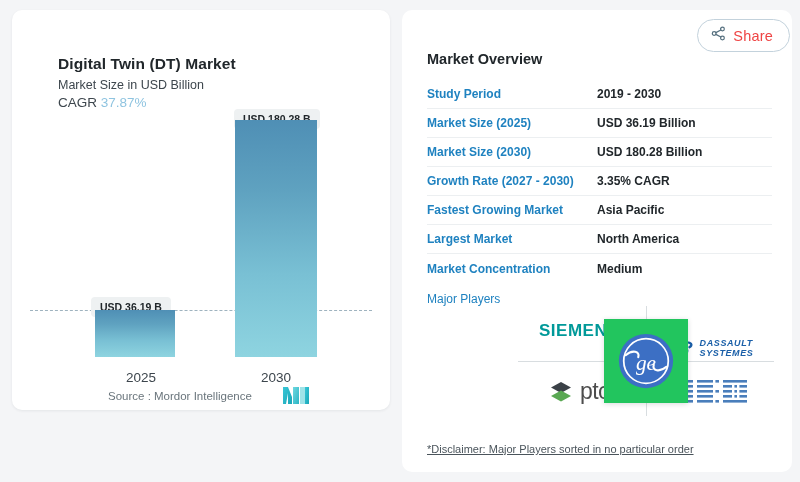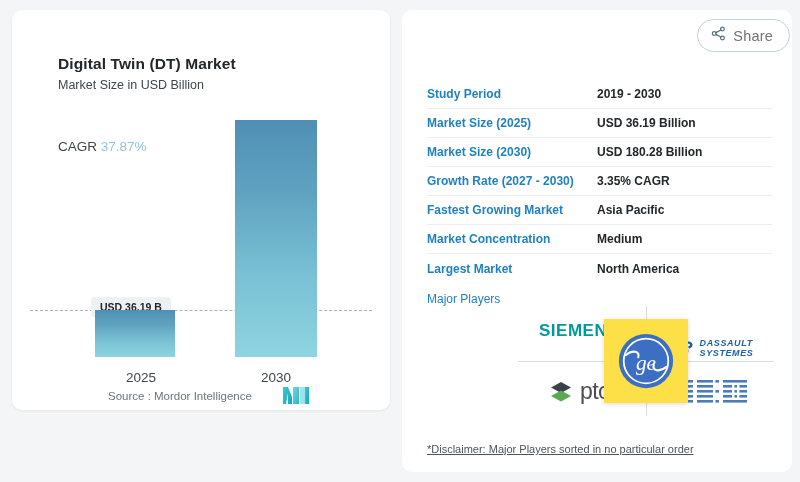--- a/index.html
+++ b/index.html
@@ -26,34 +26,34 @@
 
   
   .share-btn {
     position: absolute; right: 10px; top: 19px;
     display: flex; align-items: center; gap: 7px;
     padding: 6px 16px 6px 13px;
     border: 1px solid #c3d2dc; border-radius: 20px;
     background: #ffffff; cursor: pointer;
     z-index: 20;
   }
-  .share-btn .lbl { font-size: 14.5px; color: #737373; letter-spacing: .2px; }
+  .share-btn .lbl { font-size: 14.5px; color: #ef4444; letter-spacing: .2px; }
 
   
   .chart-title {
     position: absolute; left: 58px; top: 55px;
     font-size: 15.5px; font-weight: bold; color: #21272b; letter-spacing: .1px;
   }
   .chart-sub {
     position: absolute; left: 58px; top: 78px;
     font-size: 12.5px; color: #3d464d;
   }
   .chart-cagr {
     position: absolute; left: 58px; top: 95px;
-    font-size: 13.5px; color: #3d464d; margin-top: 44px;
+    font-size: 13.5px; color: #3d464d;
   }
   .chart-cagr .val { color: #8fc4e0; }
 
   
   .plot { position: absolute; left: 12px; top: 10px; width: 378px; height: 400px; }
   .dashed-line {
     position: absolute; left: 18px; top: 300px; width: 342px;
     border-top: 1px dashed #9fb3bf;
   }
   .bar {
@@ -126,21 +126,21 @@
     background: #d8dde0;
   }
   .hdiv {
     position: absolute; left: 6px; top: 50%; width: 256px; height: 1px;
     background: #d8dde0;
   }
   .ge-box {
     position: absolute; left: 50%; top: 50%;
     transform: translate(-50%, -50%);
     width: 84px; height: 84px;
-    background: #fde047;
+    background: #22c55e;
     box-shadow: 0 1px 5px rgba(16,24,40,.16);
     display: flex; align-items: center; justify-content: center;
     z-index: 5;
   }
 
   .siemens { font-size: 17px; font-weight: bold; color: #009999; letter-spacing: .5px; }
   .ptc-wrap { display: flex; align-items: center; gap: 7px; }
   .ptc-text { font-size: 23px; color: #4d4d4d; letter-spacing: -.5px; }
   .ds-wrap { display: flex; align-items: center; gap: 5px; margin-top: 36px; }
   .ds-text { line-height: 1.02; }
@@ -168,20 +168,21 @@
     <span class="val">37.87%</span>
   </div>
 
   <div class="plot">
     <div class="dashed-line"></div>
 
     <div class="tip tip-2025">USD 36.19 B</div>
     <div class="bar bar-2025"></div>
     <div class="xlab xlab-2025">2025</div>
 
+    <div class="tip tip-2030">USD 180.28 B</div>
     <div class="bar bar-2030"></div>
     <div class="xlab xlab-2030">2030</div>
   </div>
 
   <div class="source">Source :  Mordor Intelligence</div>
   <div class="mi-logo">
     <svg width="26" height="17" viewBox="0 0 26 17">
       <defs>
         <linearGradient id="mi1" x1="0" y1="0" x2="1" y2="1">
           <stop offset="0" stop-color="#39c6d6"></stop>
@@ -207,20 +208,21 @@
         <circle cx="12.2" cy="3.3" r="2"></circle>
         <circle cx="3.4" cy="8" r="2"></circle>
         <circle cx="12.2" cy="12.7" r="2"></circle>
         <line x1="5.2" y1="7.05" x2="10.5" y2="4.25"></line>
         <line x1="5.2" y1="8.95" x2="10.5" y2="11.75"></line>
       </svg>
     </span>
     <span class="lbl">Share</span>
   </div>
 
+  <div class="ov-title">Market Overview</div>
 
   <div class="tbl">
     <div class="trow">
       <div class="tlabel">Study Period</div>
       <div class="tvalue">2019 - 2030</div>
     </div>
     <div class="trow">
       <div class="tlabel">Market Size (2025)</div>
       <div class="tvalue">USD 36.19 Billion</div>
     </div>
@@ -230,26 +232,26 @@
     </div>
     <div class="trow">
       <div class="tlabel">Growth Rate (2027 - 2030)</div>
       <div class="tvalue">3.35% CAGR</div>
     </div>
     <div class="trow">
       <div class="tlabel">Fastest Growing Market</div>
       <div class="tvalue">Asia Pacific</div>
     </div>
     <div class="trow">
+      <div class="tlabel">Largest Market</div>
+      <div class="tvalue">North America</div>
+    </div>
+    <div class="trow">
       <div class="tlabel">Market Concentration</div>
       <div class="tvalue">Medium</div>
-    </div>
-    <div class="trow">
-      <div class="tlabel">Largest Market</div>
-      <div class="tvalue">North America</div>
     </div>
   </div>
 
   <div class="players-label">Major Players</div>
 
   <div class="logos">
     <div class="vdiv"></div>
     <div class="hdiv"></div>
 
     <div class="lgrid">

